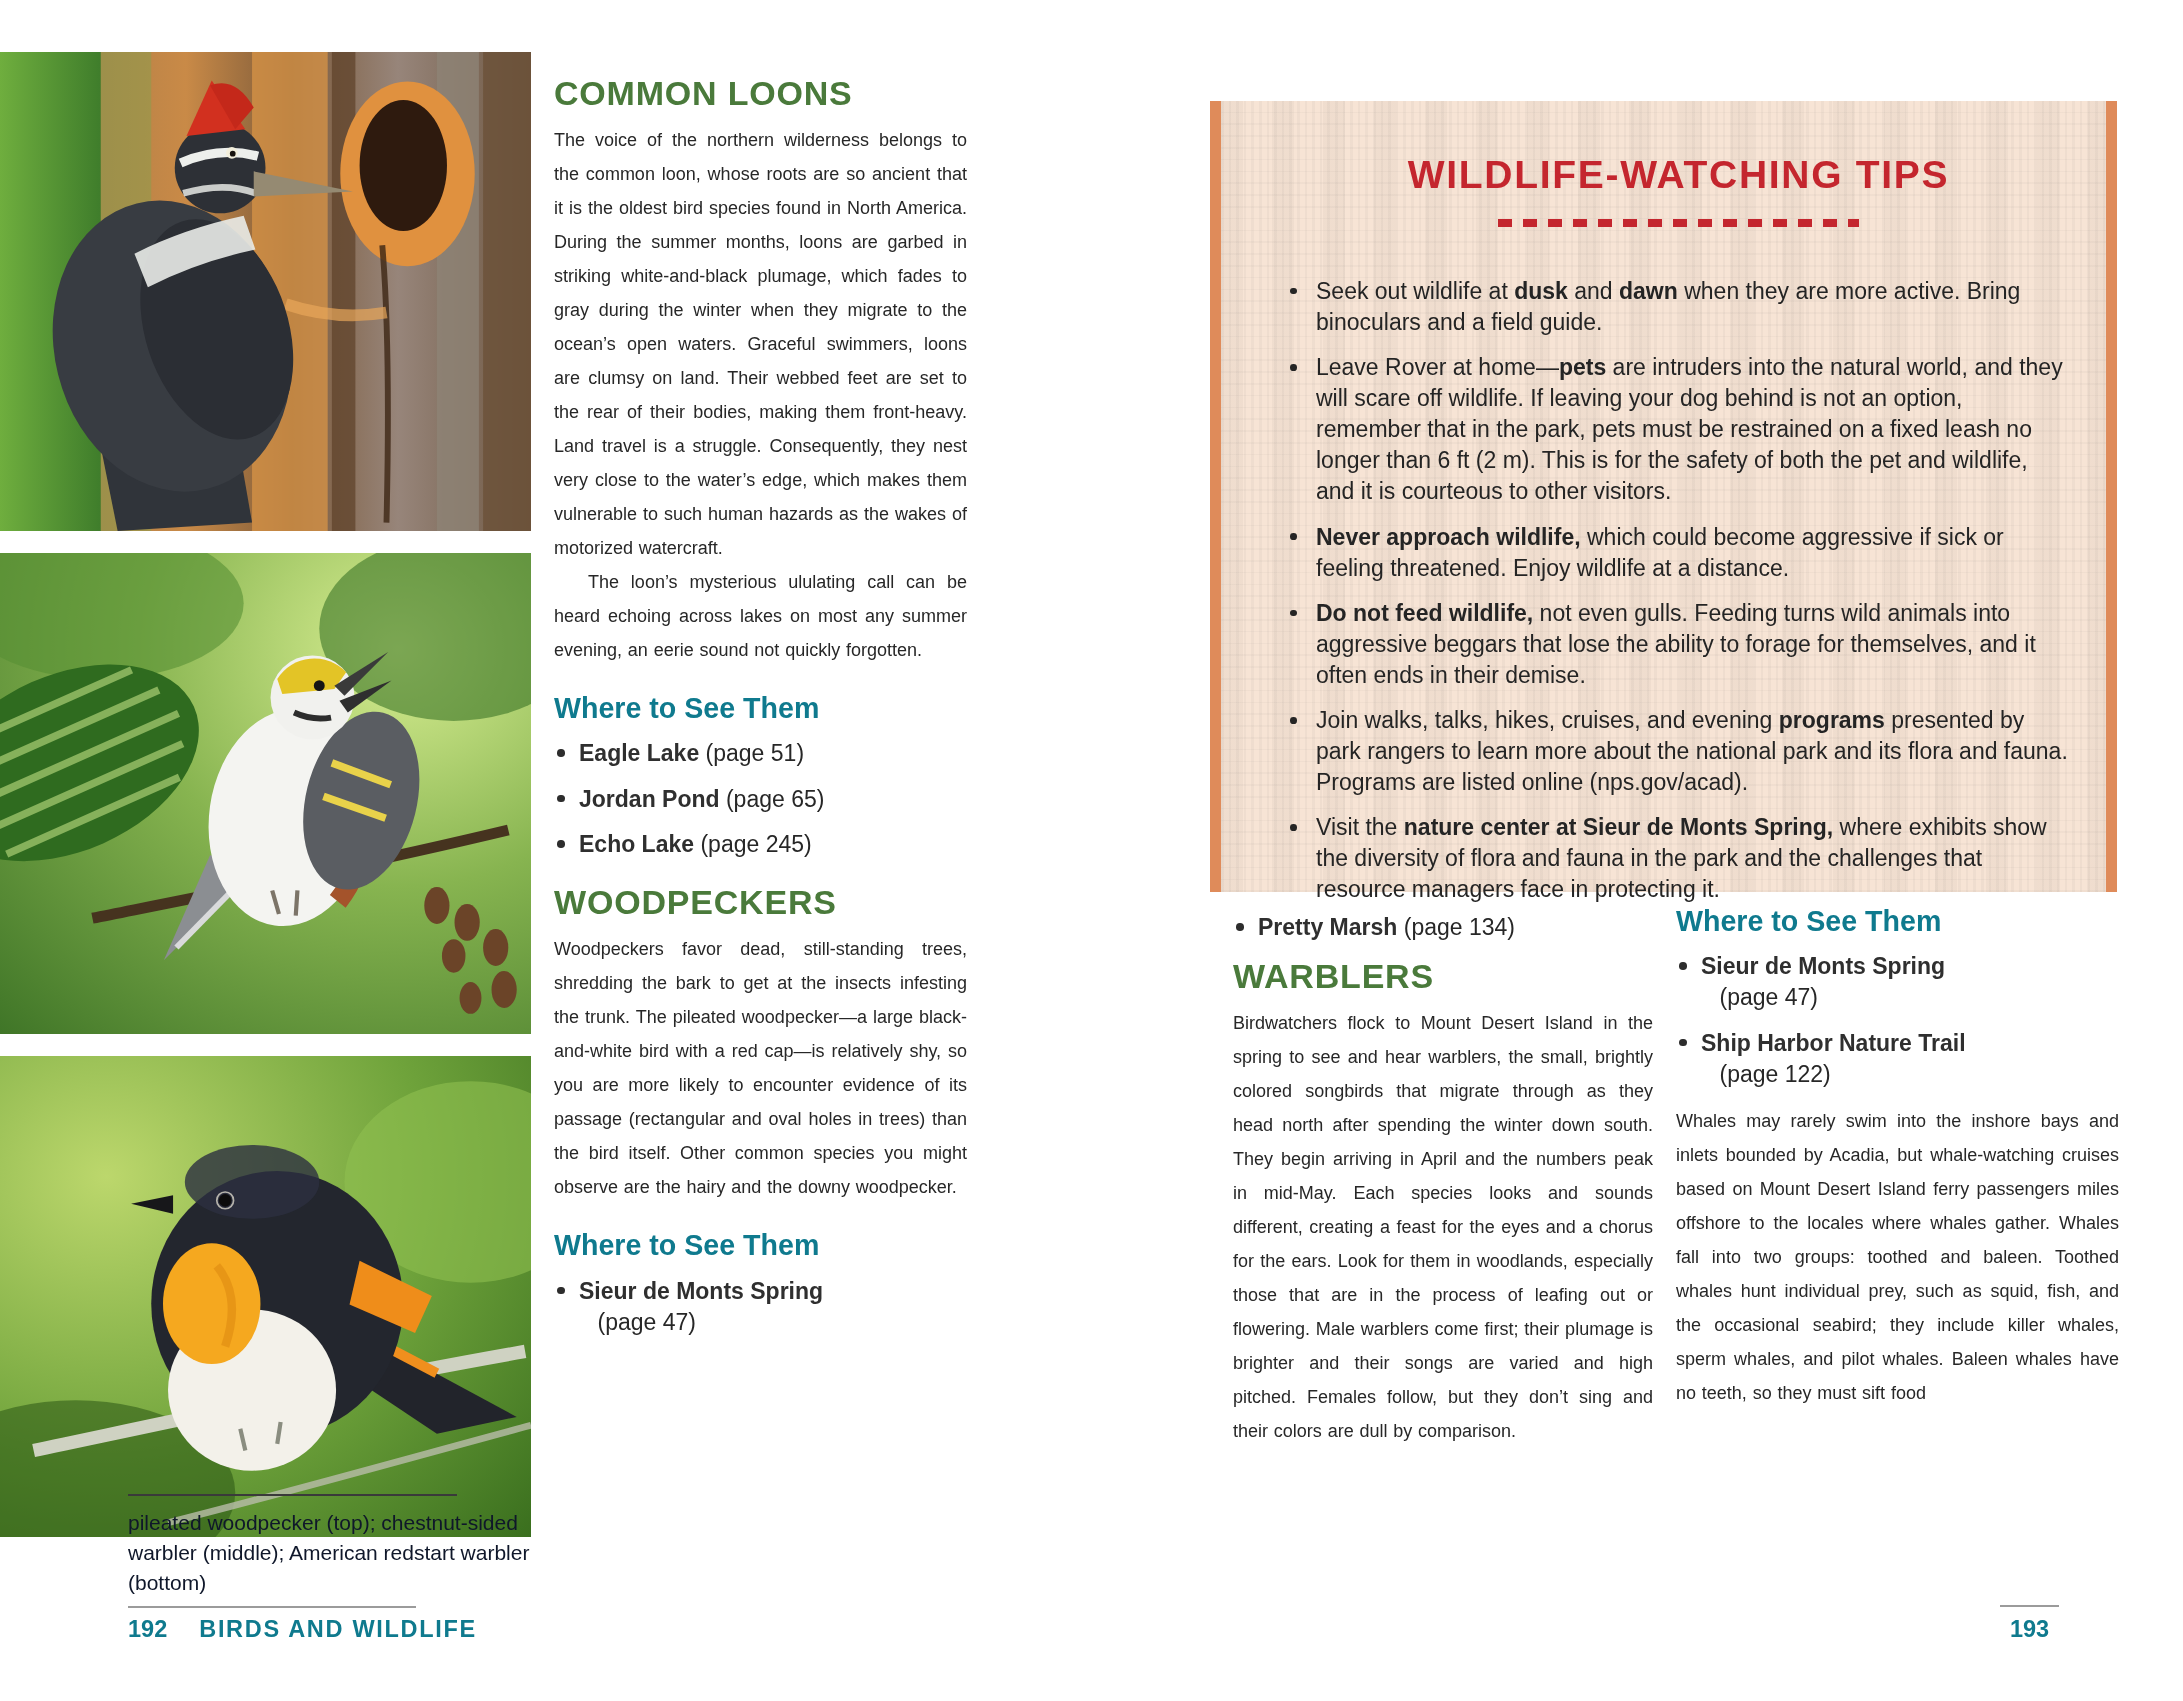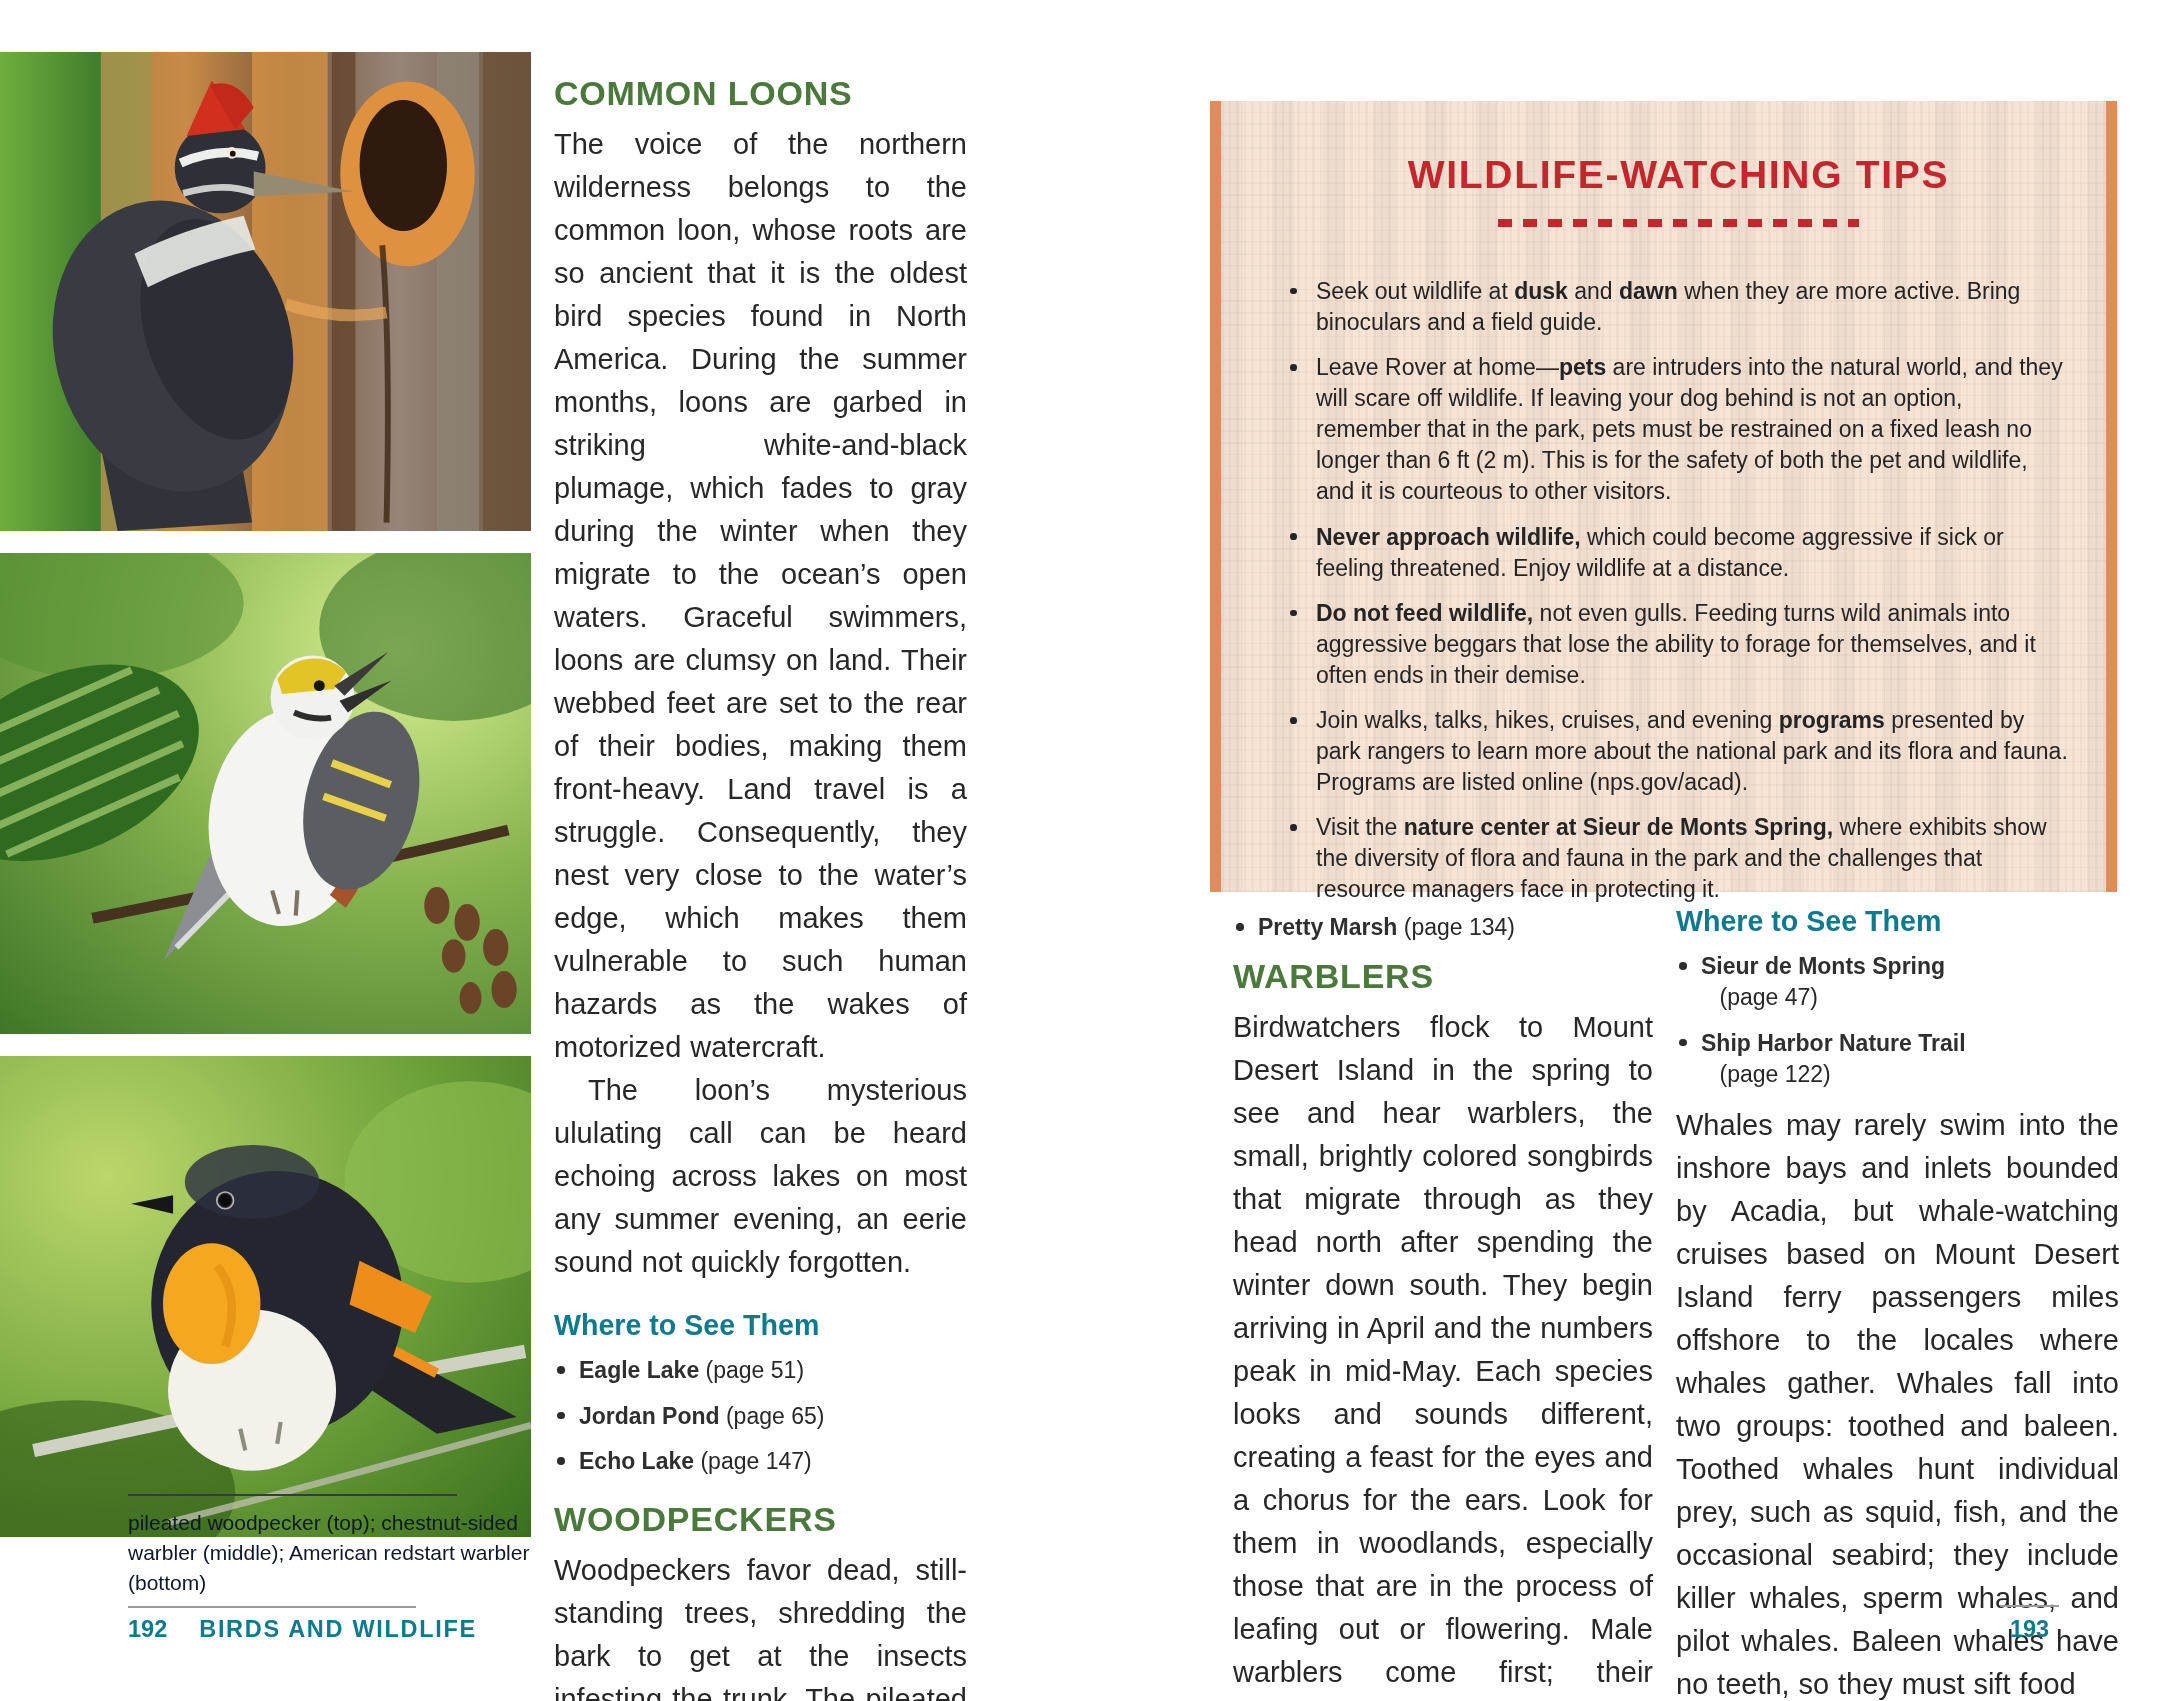--- a/index.html
+++ b/index.html
@@ -24,21 +24,21 @@
   .photo{position:absolute;left:0;width:531px;overflow:hidden;background:#7da04f;}
   .photo svg{display:block;width:100%;height:100%;}
   #photo-woodpecker{top:52px;height:479px;}
   #photo-warbler{top:553px;height:481px;}
   #photo-redstart{top:1056px;height:481px;}
 
   
   .textcol{position:absolute;left:554px;top:74px;width:413px;}
   h2.sec{font-size:34px;font-weight:700;letter-spacing:0.8px;color:var(--c-heading-green);margin:0 0 10px;}
   h3.sub{font-size:28.6px;font-weight:700;color:var(--c-heading-teal);margin:25px 0 13.4px;}
-  p.body{font-size:29px;line-height:43px;text-align:justify;word-spacing:0.8px;}
+  p.body{font-size:18px;line-height:34px;text-align:justify;word-spacing:0.8px;}
   p.body.indent{text-indent:34px;}
   ul.places{list-style:none;margin:5px 0 0;}
   ul.places li{position:relative;padding-left:25px;font-size:23px;line-height:31px;margin-bottom:14.3px;}
   ul.places li::before{content:"";position:absolute;left:3.4px;top:11px;width:7.6px;height:7.6px;border-radius:50%;background:#2d2d2d;}
   ul.places li b{font-weight:700;color:#2f2f2f;text-align:center;}
   ul.wrap-page .pg{display:block;padding-left:18.5px;}
   .mt0{margin-top:0;}
 
   
   .rule{position:absolute;height:1.7px;}
@@ -199,21 +199,21 @@
 
     <div class="textcol">
       <h2 class="sec mt0">COMMON LOONS</h2>
       <p class="body">The voice of the northern wilderness belongs to the common loon, whose roots are so ancient that it is the oldest bird species found in North America. During the summer months, loons are garbed in striking white-and-black plumage, which fades to gray during the winter when they migrate to the ocean’s open waters. Graceful swimmers, loons are clumsy on land. Their webbed feet are set to the rear of their bodies, making them front-heavy. Land travel is a struggle. Consequently, they nest very close to the water’s edge, which makes them vulnerable to such human hazards as the wakes of motorized watercraft.</p>
       <p class="body indent">The loon’s mysterious ululating call can be heard echoing across lakes on most any summer evening, an eerie sound not quickly forgotten.</p>
 
       <h3 class="sub">Where to See Them</h3>
       <ul class="places">
           <li><b>Eagle Lake</b> <span class="pg">(page 51)</span></li>
           <li><b>Jordan Pond</b> <span class="pg">(page 65)</span></li>
-          <li><b>Echo Lake</b> <span class="pg">(page 147)</span></li>
+          <li><b>Echo Lake</b> <span class="pg">(page 245)</span></li>
         </ul>
 
       <h2 class="sec" style="margin-top:23.5px">WOODPECKERS</h2>
       <p class="body">Woodpeckers favor dead, still-standing trees, shredding the bark to get at the insects infesting the trunk. The pileated woodpecker—a large black-and-white bird with a red cap—is relatively shy, so you are more likely to encounter evidence of its passage (rectangular and oval holes in trees) than the bird itself. Other common species you might observe are the hairy and the downy woodpecker.</p>
 
       <h3 class="sub">Where to See Them</h3>
       <ul class="places wrap-page">
           <li><b>Sieur de Monts Spring</b> <span class="pg">(page 47)</span></li>
         </ul>
     </div>

